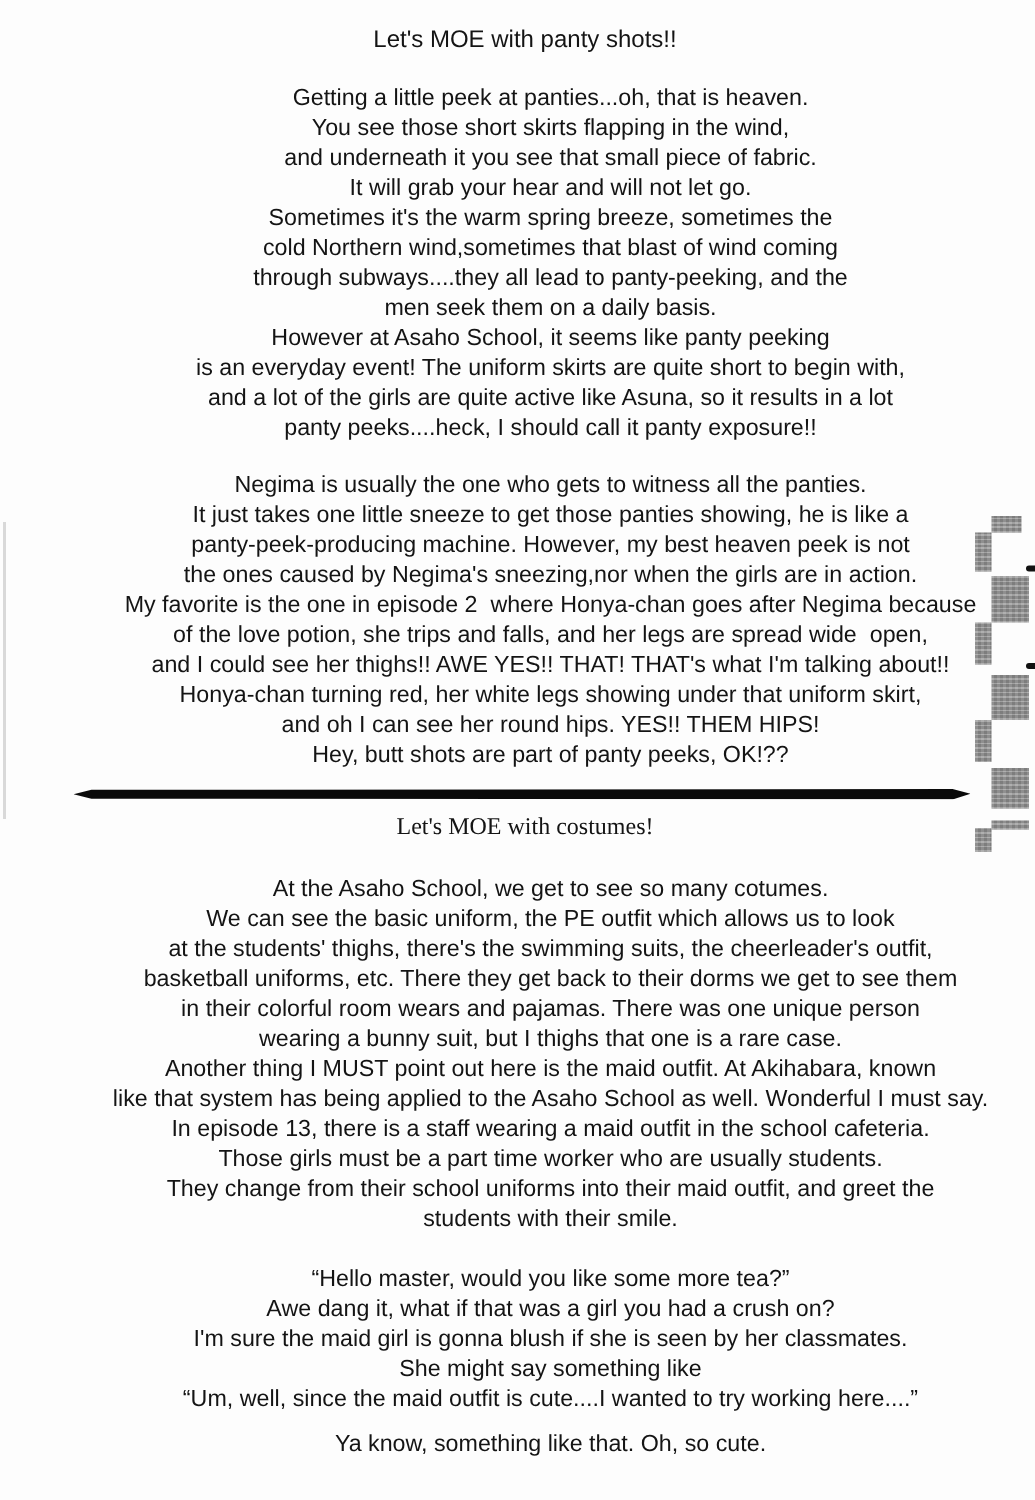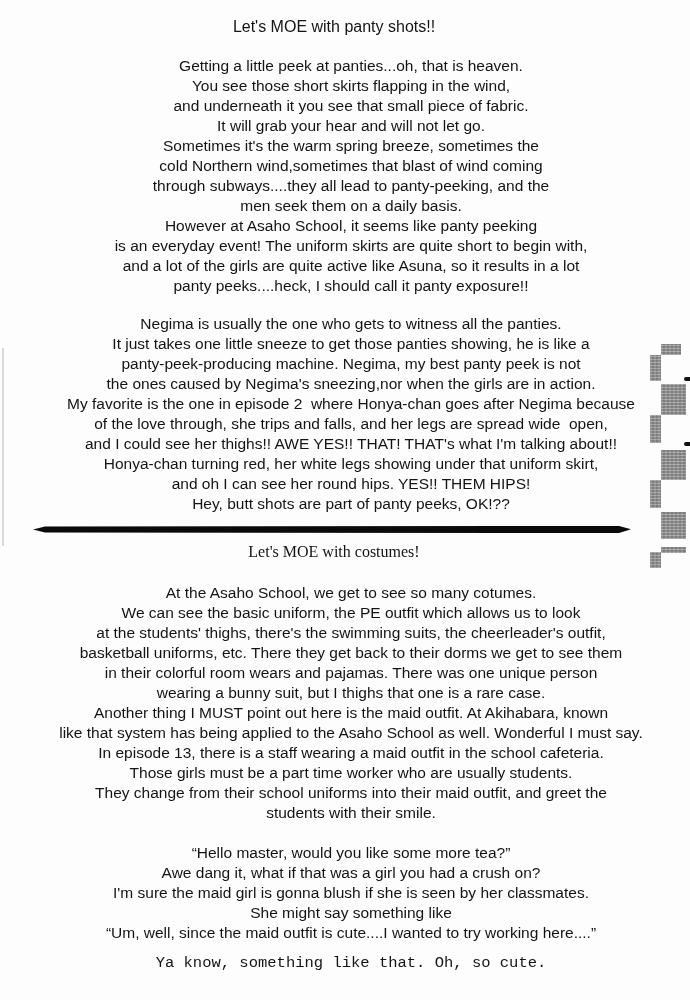--- a/index.html
+++ b/index.html
@@ -6,21 +6,21 @@
   body {
     width: 690px; height: 1000px;
     background: #fdfdfd;
     font-family: "Liberation Sans", sans-serif;
     color: #141414;
     overflow: hidden;
     position: relative;
   }
   .page {
     position: absolute;
-    left: 0; top: 0;
+    left: 16px; top: 0;
     width: 668px; 
     height: 764px;
     padding-top: 17px;
     box-sizing: border-box;
     text-align: center;
   }
   .title-line {
     font-size: 16px;
     line-height: 20px;
     white-space: pre;
@@ -38,21 +38,21 @@
     height: 7px;
     width: 598px;
     margin: 12px 0 0 33px;
     background: #0a0a0a;
     border-radius: 4px;
     clip-path: polygon(0 50%, 2% 8%, 98% 0, 100% 45%, 98% 100%, 2% 92%);
   }
   .title-2 { margin-top: 9px; font-family: Liberation Serif, serif; }
   .gap-after-title-2 { margin-top: 21px; }
   .gap-dialogue { margin-top: 20px; }
-  .gap-closing { margin-top: 10px; font-family: Liberation Mono, monospace; }
+  .gap-closing { margin-top: 10px; }
 
   
   .left-edge-line {
     position: absolute;
     left: 2px; top: 348px;
     width: 2px; height: 198px;
     background: #d9d9d9;
   }
   .cb {
     position: absolute;
@@ -96,24 +96,24 @@
       <div class="line">men seek them on a daily basis.</div>
       <div class="line">However at Asaho School, it seems like panty peeking</div>
       <div class="line">is an everyday event! The uniform skirts are quite short to begin with,</div>
       <div class="line">and a lot of the girls are quite active like Asuna, so it results in a lot</div>
       <div class="line">panty peeks....heck, I should call it panty exposure!!</div>
     </div>
 
   <div class="para gap-para">
       <div class="line">Negima is usually the one who gets to witness all the panties.</div>
       <div class="line">It just takes one little sneeze to get those panties showing, he is like a</div>
-      <div class="line">panty-peek-producing machine. Negima, my best panty peek is not</div>
+      <div class="line">panty-peek-producing machine. However, my best heaven peek is not</div>
       <div class="line">the ones caused by Negima's sneezing,nor when the girls are in action.</div>
       <div class="line">My favorite is the one in episode 2  where Honya-chan goes after Negima because</div>
-      <div class="line">of the love through, she trips and falls, and her legs are spread wide  open,</div>
+      <div class="line">of the love potion, she trips and falls, and her legs are spread wide  open,</div>
       <div class="line">and I could see her thighs!! AWE YES!! THAT! THAT's what I'm talking about!!</div>
       <div class="line">Honya-chan turning red, her white legs showing under that uniform skirt,</div>
       <div class="line">and oh I can see her round hips. YES!! THEM HIPS!</div>
       <div class="line">Hey, butt shots are part of panty peeks, OK!??</div>
     </div>
 
   <div class="divider"></div>
 
   <div class="title-line title-2">Let's MOE with costumes!</div>
 

